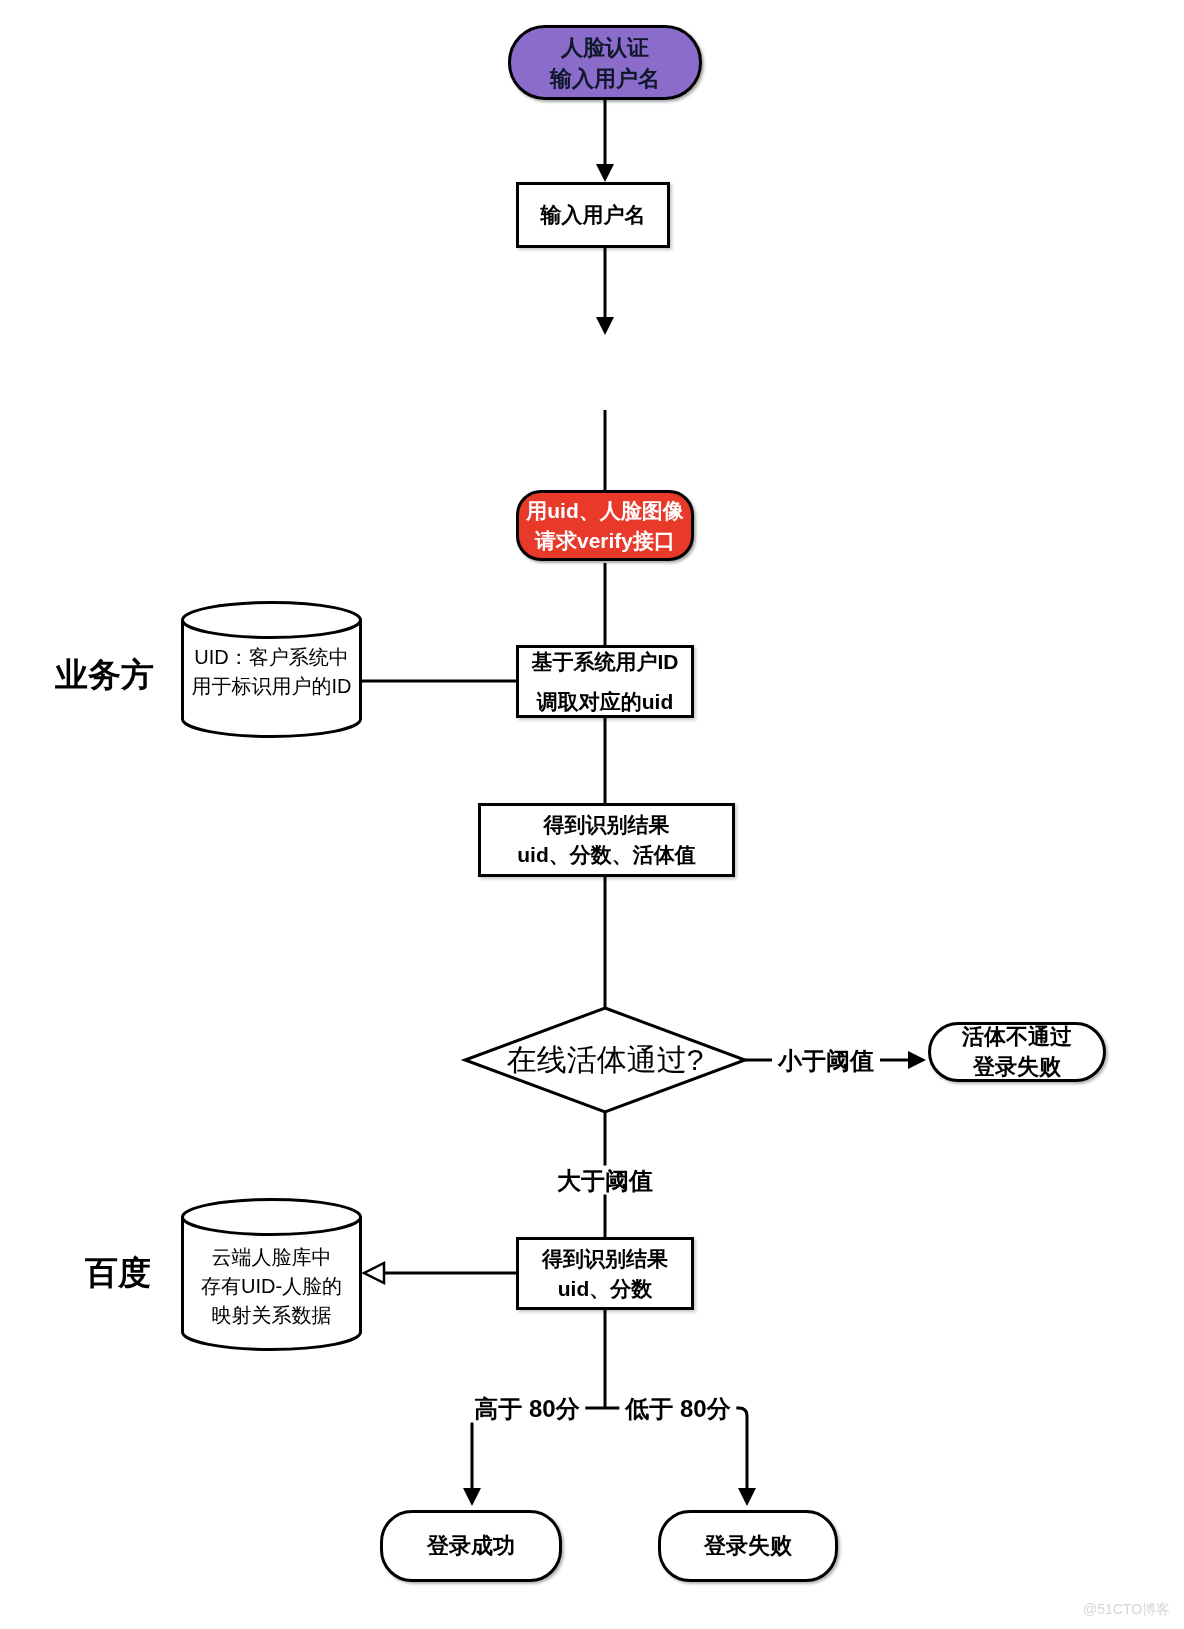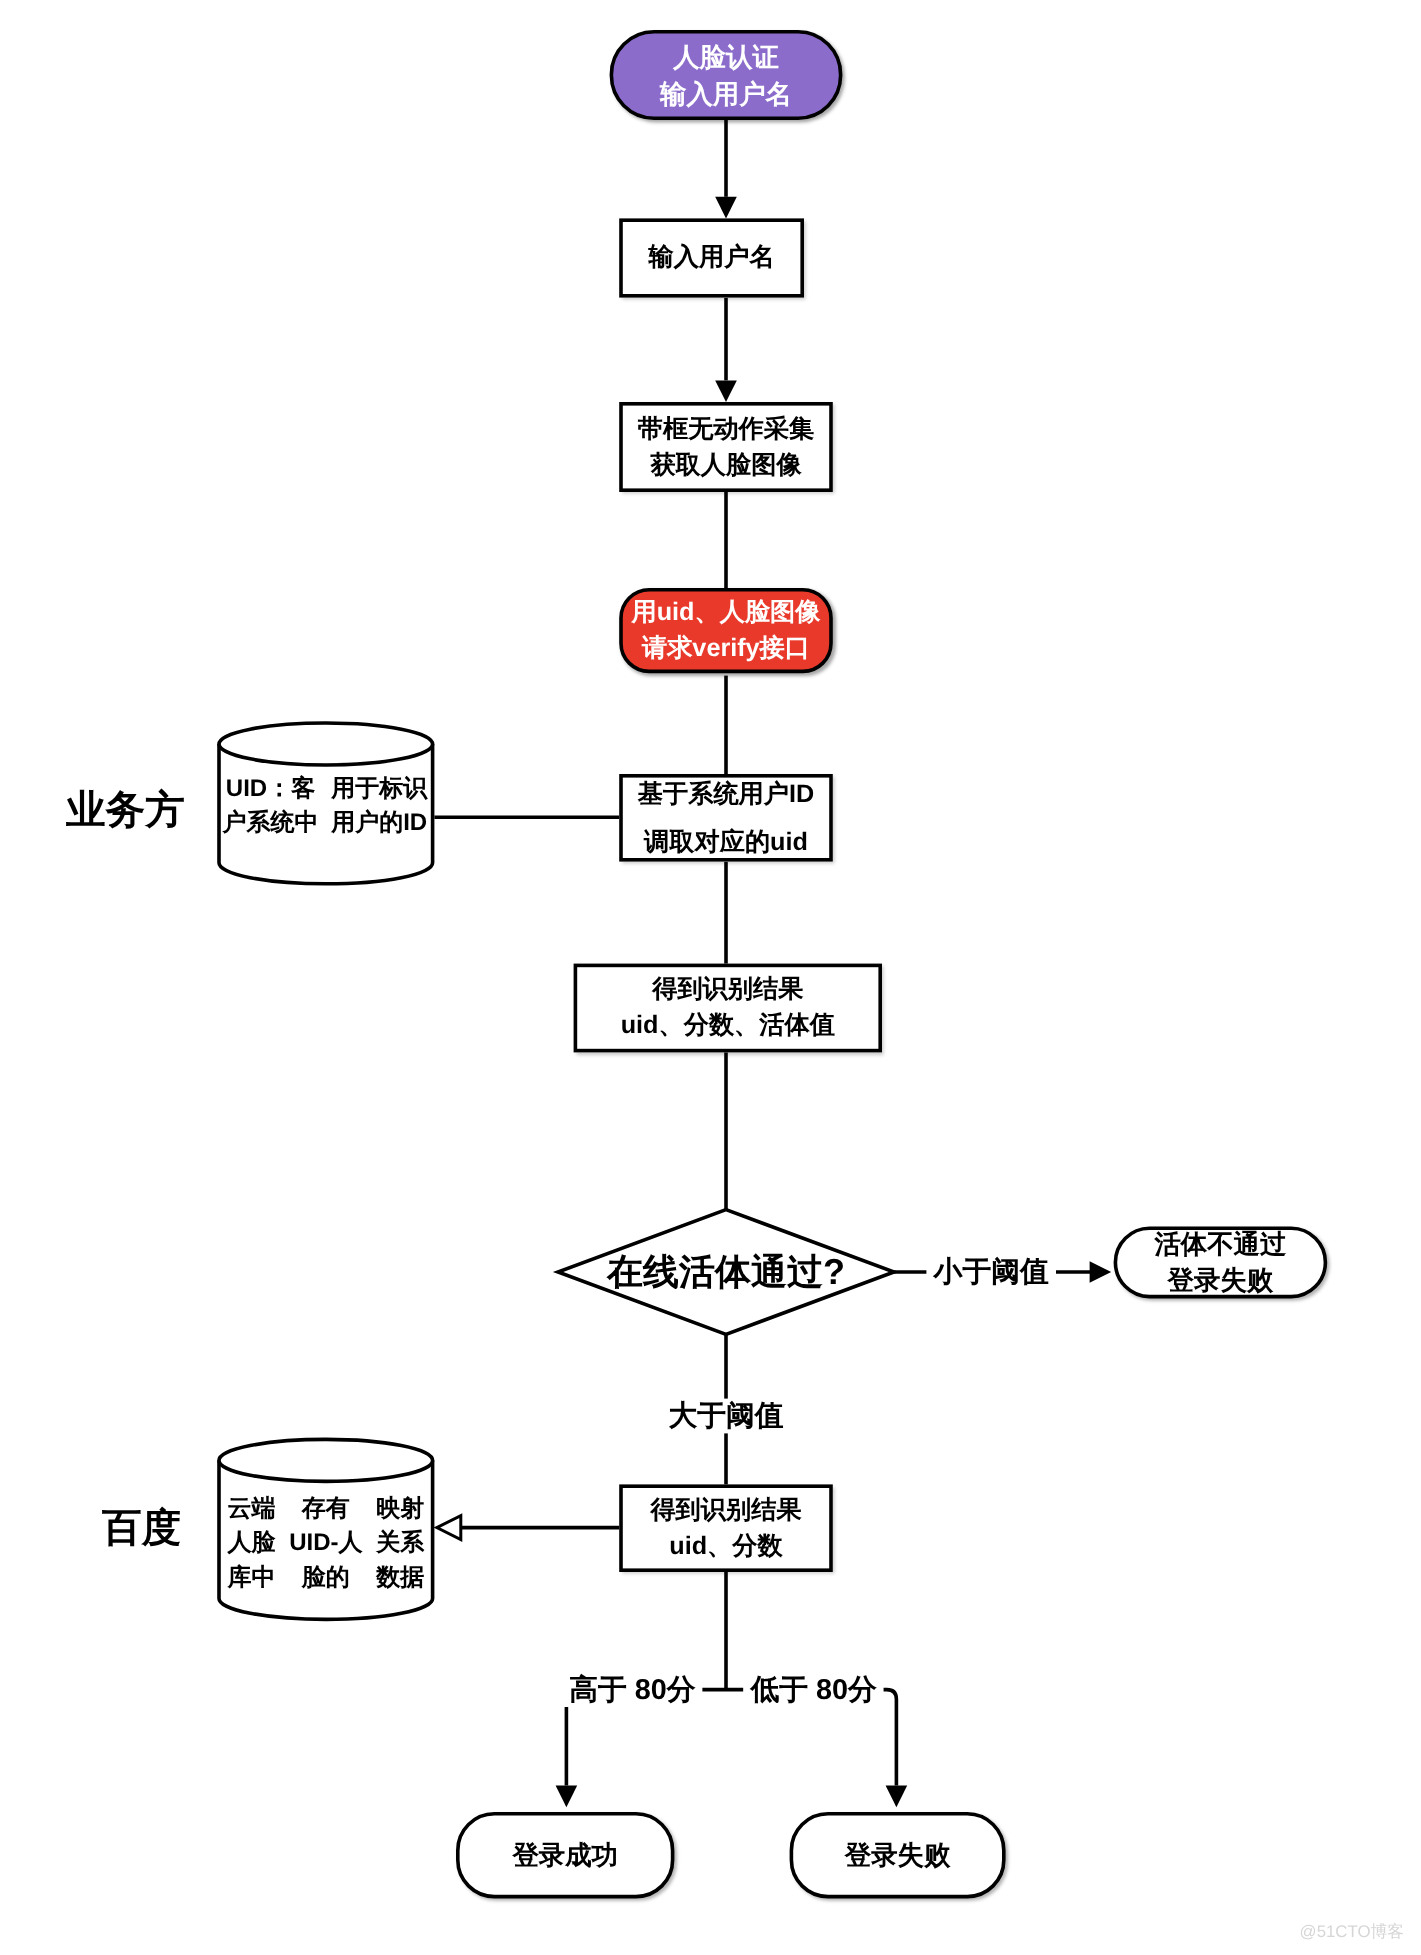--- a/index.html
+++ b/index.html
@@ -21,29 +21,29 @@
   .shape{fill:#ffffff;stroke:var(--stroke);stroke-width:3;}
   .node{
     position:absolute;z-index:2;box-sizing:border-box;
     display:flex;flex-direction:column;align-items:center;justify-content:center;
     text-align:center;font-weight:700;line-height:30px;font-size:21px;
     background:#ffffff;border:3px solid var(--stroke);
   }
   .node .ln{display:block;}
   .rect{box-shadow:2px 2px 3px rgba(0,0,0,0.22);}
   .pill{
-    border-radius:37px;background:var(--start-fill);color:#ffffff;
+    border-radius:37px;background:var(--start-fill);color:#0f172a;
     font-size:22px;line-height:31px;box-shadow:2px 2px 3px rgba(0,0,0,0.35);justify-content:center;
   }
   .alert{background:var(--alert-fill);color:#ffffff;box-shadow:2px 2px 3px rgba(0,0,0,0.35);}
   .round{border-radius:32px;box-shadow:2px 2px 3px rgba(0,0,0,0.3);}
   .overlay{
     position:absolute;z-index:3;box-sizing:border-box;background:transparent;border:none;
-    display:flex;flex-direction:row;align-items:center;justify-content:center;
-    text-align:center;font-weight:700;
+    display:flex;flex-direction:column;align-items:center;justify-content:center;
+    text-align:center;font-weight:400;
   }
   .cyltext{font-size:20px;line-height:29px;}
   .edge-label{
     position:absolute;z-index:3;background:#ffffff;padding:1px 6px;
     font-weight:700;font-size:24px;line-height:27px;text-align:center;white-space:nowrap;
     transform:translate(-50%,-50%);
   }
   .edge-label.two{white-space:normal;}
   .lane{
     position:absolute;z-index:3;font-weight:700;font-size:33px;white-space:nowrap;
@@ -104,24 +104,20 @@
 
   <div class="node pill" style="left:508px;top:25px;width:194px;height:75px;">
     <span class="ln">人脸认证</span>
     <span class="ln">输入用户名</span>
   </div>
 
   <div class="node rect" style="left:516px;top:182px;width:154px;height:66px;">
     <span class="ln">输入用户名</span>
   </div>
 
-  <div class="node rect" style="left:516px;top:335px;width:178px;height:75px;">
-    <span class="ln">带框无动作采集</span>
-    <span class="ln">获取人脸图像</span>
-  </div>
 
   <div class="node alert" style="left:516px;top:490px;width:178px;height:71px;border-radius:25px;">
     <span class="ln">用uid、人脸图像</span>
     <span class="ln">请求verify接口</span>
   </div>
 
   <div class="overlay cyltext" style="left:181px;top:636px;width:181px;height:72px;">
     <span class="ln">UID：客户系统中</span>
     <span class="ln">用于标识用户的ID</span>
   </div>

